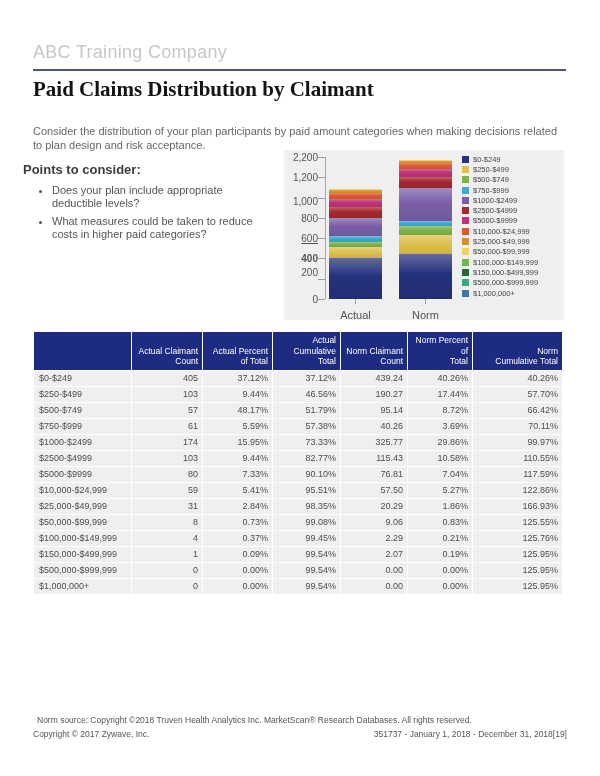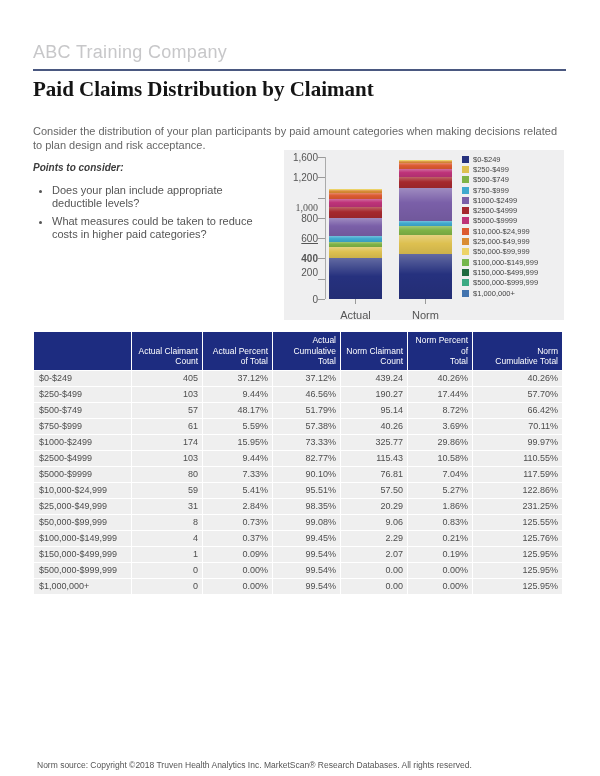--- a/index.html
+++ b/index.html
@@ -7,21 +7,21 @@
   body { font-family:"Liberation Sans","DejaVu Sans",sans-serif; }
   .page { position:relative; width:600px; height:776px; background:#ffffff; overflow:hidden; }
 
   
   .company { position:absolute; left:33px; top:42px; font-size:18px; color:#c7c7c9; letter-spacing:.3px; }
   .rule { position:absolute; left:33px; top:69px; width:533px; height:2px; background:#4a5880; }
   .title { position:absolute; left:33px; top:77px; font-family:"Liberation Serif","DejaVu Serif",serif; font-size:21px; font-weight:700; color:#141414; }
   .desc { position:absolute; left:33px; top:124px; width:525px; font-size:11px; line-height:14px; color:#666; }
 
   
-  .points-heading { position:absolute; left:33px; top:162px; font-size:10px; font-weight:700; color:#3c3c3c;font-style:italic; }
+  .points-heading { position:absolute; left:23px; top:162px; font-size:13px; font-weight:700; color:#3c3c3c; }
   .points-list { position:absolute; left:38px; top:184px; width:225px; list-style:disc outside; }
   .points-list li { margin-left:14px; margin-bottom:5px; font-size:11px; line-height:13px; color:#555; width:210px; }
   .points-list li::marker { color:#555; }
 
   
   .chart-panel { position:absolute; left:284px; top:150px; width:280px; height:170px; background:#efeff0; }
   .ytick-label { position:absolute; width:34px; text-align:right; font-size:10px; color:#555; line-height:11px; }
   .ytick-mark { position:absolute; left:34px; width:7px; height:1px; background:#9a9a9a; }
   .axis-line { position:absolute; left:41px; top:7px; width:1px; height:142px; background:#aaa; }
   .bar { position:absolute; bottom:21px; width:53px; display:flex; flex-direction:column-reverse; }
@@ -33,21 +33,21 @@
   .legend-swatch { width:7px; height:7px; flex:0 0 7px; }
   .legend-label { margin-left:4px; font-size:7.5px; color:#444; white-space:nowrap; }
 
   
   .claims-table { position:absolute; left:33px; top:331px; border-collapse:separate; border-spacing:1.5px; table-layout:fixed; }
   .claims-table th { background:#1d2c80; color:#fff; font-weight:400; font-size:8.5px; line-height:10.5px; text-align:right; vertical-align:bottom; padding:3px 4px 3px 2px; white-space:pre-line; }
   .claims-table td { background:#efefef; font-size:9px; line-height:10px; color:#4d4d4d; text-align:right; padding:2.5px 4px; }
   .claims-table td.rowlabel { text-align:left; padding-left:5px; }
 
   
-  .footer-line1 { position:absolute; left:37px; top:715px; font-size:8.5px; color:#555;margin-top:45px; }
+  .footer-line1 { position:absolute; left:37px; top:715px; font-size:8.5px; color:#555; }
   .footer-line2 { position:absolute; left:33px; top:729px; width:534px; display:flex; justify-content:space-between; font-size:8.5px; color:#555; }
 </style>
 </head>
 <body>
 
 <div class="page">
 
   <div class="company">ABC Training Company</div>
   <div class="rule"></div>
   <h1 class="title">Paid Claims Distribution by Claimant</h1>
@@ -112,25 +112,25 @@
         </div>
         <div class="legend-item">
           <span class="legend-swatch" style="background-color: rgb(59, 170, 131);"></span>
           <span class="legend-label">$500,000-$999,999</span>
         </div>
         <div class="legend-item">
           <span class="legend-swatch" style="background-color: rgb(66, 115, 174);"></span>
           <span class="legend-label">$1,000,000+</span>
         </div>
       </div>
-  <div class="ytick-label" style="top: 2px;">1,600</div>
+  <div class="ytick-label" style="top: 2px;">2,200</div>
       <div class="ytick-mark" style="top: 7px;"></div>
       <div class="ytick-label" style="top: 22.2857px;">1,200</div>
       <div class="ytick-mark" style="top: 27.2857px;"></div>
-      <div class="ytick-label" style="top: 52px; font-family: Liberation Serif, serif;">1,000</div>
+      <div class="ytick-label" style="top: 46px;">1,000</div>
       <div class="ytick-mark" style="top: 47.5714px;"></div>
       <div class="ytick-label" style="top: 62.8571px; text-align: right;">800</div>
       <div class="ytick-mark" style="top: 67.8571px;"></div>
       <div class="ytick-label" style="top: 83.1429px; text-decoration: underline;">600</div>
       <div class="ytick-mark" style="top: 88.1429px;"></div>
       <div class="ytick-label" style="top: 103.429px; font-weight: bold;">400</div>
       <div class="ytick-mark" style="top: 108.429px;"></div>
       <div class="ytick-label" style="top: 117px;">200</div>
       <div class="ytick-mark" style="top: 128.714px;"></div>
       <div class="ytick-label" style="top: 144px;">0</div>
@@ -273,21 +273,21 @@
           <td>5.27%</td>
           <td>122.86%</td>
         </tr>
         <tr>
           <td class="rowlabel">$25,000-$49,999</td>
           <td>31</td>
           <td>2.84%</td>
           <td>98.35%</td>
           <td>20.29</td>
           <td>1.86%</td>
-          <td>231.25%</td>
+          <td>166.93%</td>
         </tr>
         <tr>
           <td class="rowlabel">$50,000-$99,999</td>
           <td>8</td>
           <td>0.73%</td>
           <td>99.08%</td>
           <td>9.06</td>
           <td>0.83%</td>
           <td>125.55%</td>
         </tr>
@@ -324,14 +324,18 @@
           <td>0.00%</td>
           <td>99.54%</td>
           <td>0.00</td>
           <td>0.00%</td>
           <td>125.95%</td>
         </tr>
       </tbody>
   </table>
 
   <div class="footer-line1">Norm source: Copyright ©2018 Truven Health Analytics Inc. MarketScan® Research Databases. All rights reserved.</div>
+  <div class="footer-line2">
+    <span>Copyright © 2017 Zywave, Inc.</span>
+    <span>351737 - January 1, 2018 - December 31, 2018[19]</span>
+  </div>
 
 </div>
 
 </body></html>

